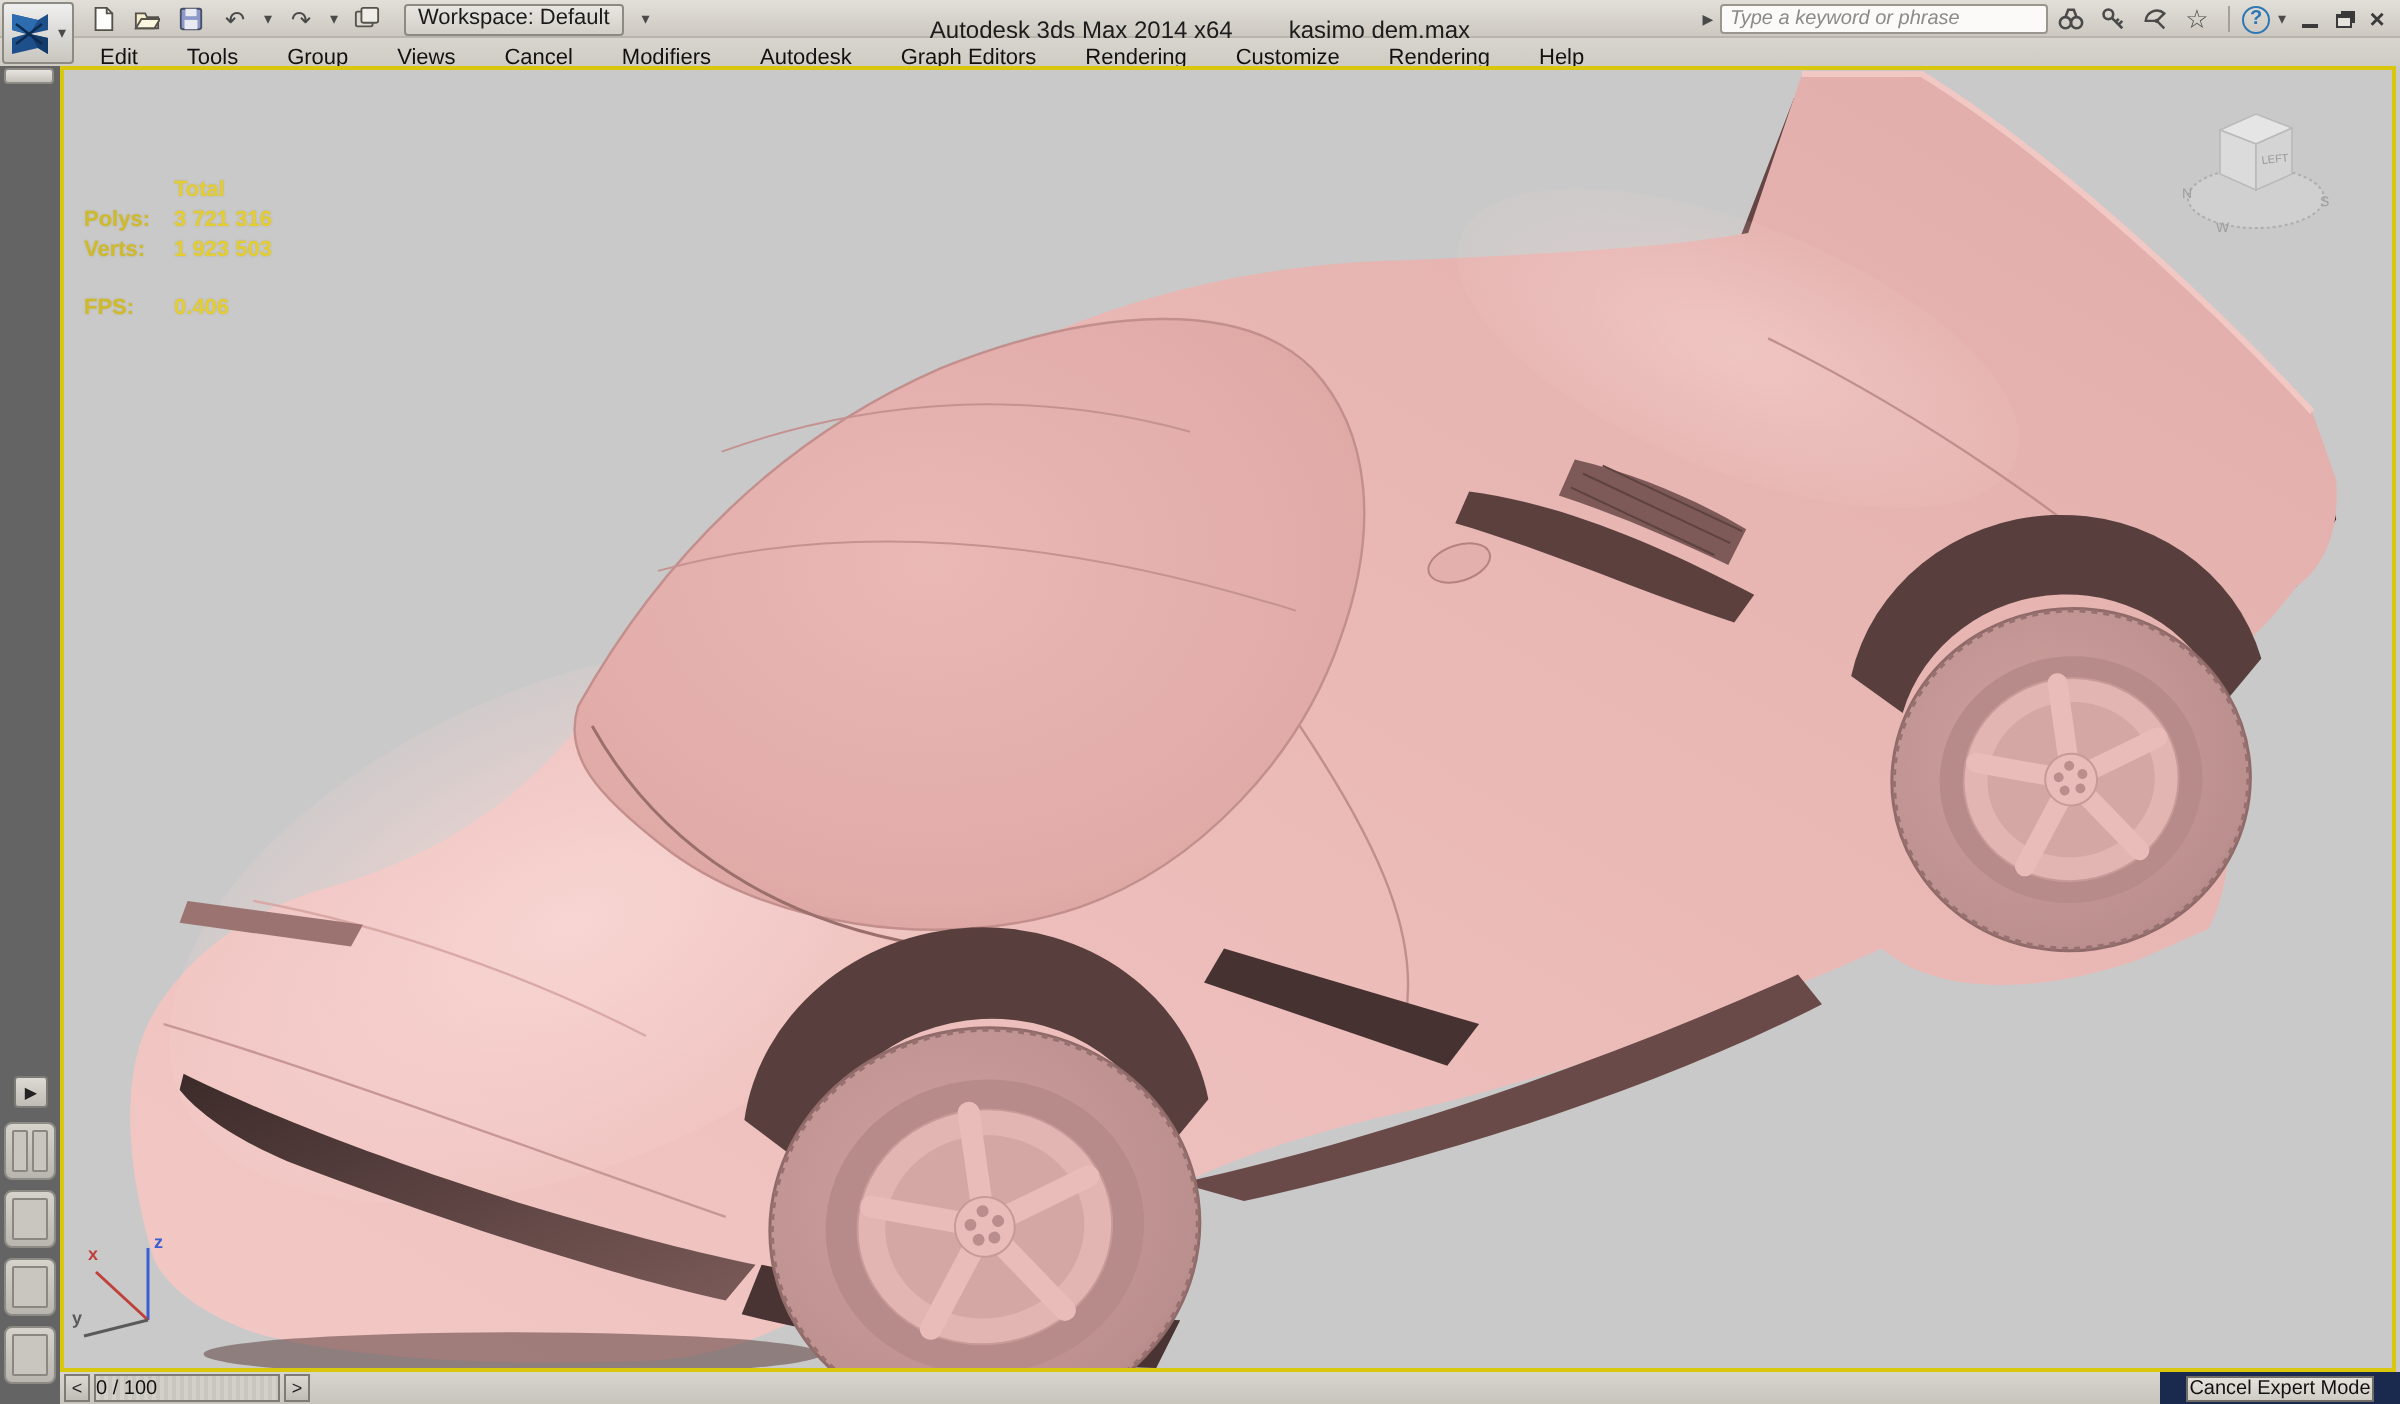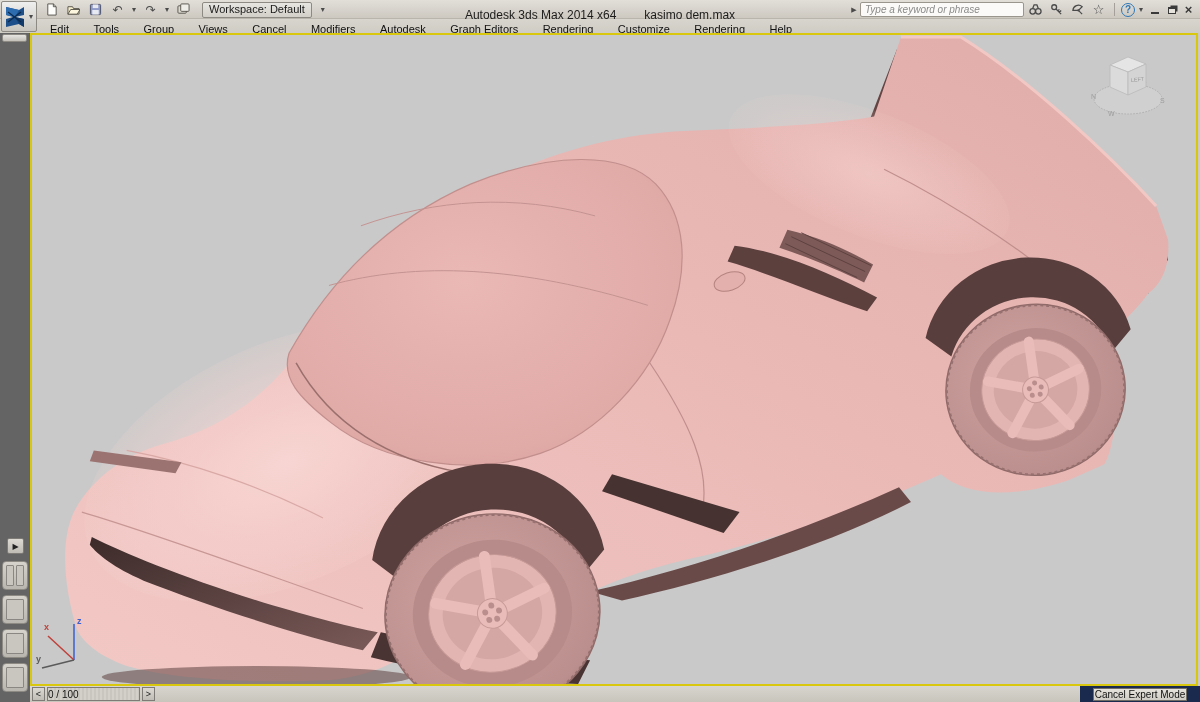--- a/index.html
+++ b/index.html
@@ -382,20 +382,31 @@
           <circle cx="469" cy="580" r="3"></circle>
           <circle cx="466" cy="588" r="3"></circle>
           <circle cx="458" cy="588" r="3"></circle>
           <circle cx="455" cy="580" r="3"></circle>
       </g>
     </g>
 
     <path d="M872 2 L932 2 C1000 44 1082 122 1128 172" fill="none" stroke="#f2c8c5" stroke-width="3"></path>
   </svg>
 
+  <div class="stats">
+    <table>
+      <tbody><tr><td class="lab"></td><td class="val">Total</td></tr>
+      <tr><td class="lab">Polys:</td>
+          <td class="val">3 721 316</td></tr>
+      <tr><td class="lab">Verts:</td>
+          <td class="val">1 923 503</td></tr>
+      <tr class="fps-row"><td class="lab">FPS:</td>
+          <td class="val">0.406</td></tr>
+    </tbody></table>
+  </div>
 
   <svg class="viewcube" viewBox="0 0 78 76">
     <ellipse cx="38" cy="52" rx="34" ry="15" fill="#e6e6e6" fill-opacity="0.35" stroke="#a5a5a5" stroke-width="1" stroke-dasharray="1.5 1.5"></ellipse>
     <text x="1" y="52" font-size="7" fill="#8f8f8f">N</text>
     <text x="18" y="69" font-size="7" fill="#8f8f8f">W</text>
     <text x="70" y="56" font-size="7" fill="#8f8f8f">S</text>
     <text x="52" y="40" font-size="7" fill="#8f8f8f">E</text>
     <polygon points="20,18 38,10 56,17 38,25" fill="#efefef" stroke="#b5b5b5" stroke-width="0.8"></polygon>
     <polygon points="20,18 38,25 38,48 20,40" fill="#e2e2e2" stroke="#b5b5b5" stroke-width="0.8"></polygon>
     <polygon points="38,25 56,17 56,40 38,48" fill="#d8d8d8" stroke="#b5b5b5" stroke-width="0.8"></polygon>

